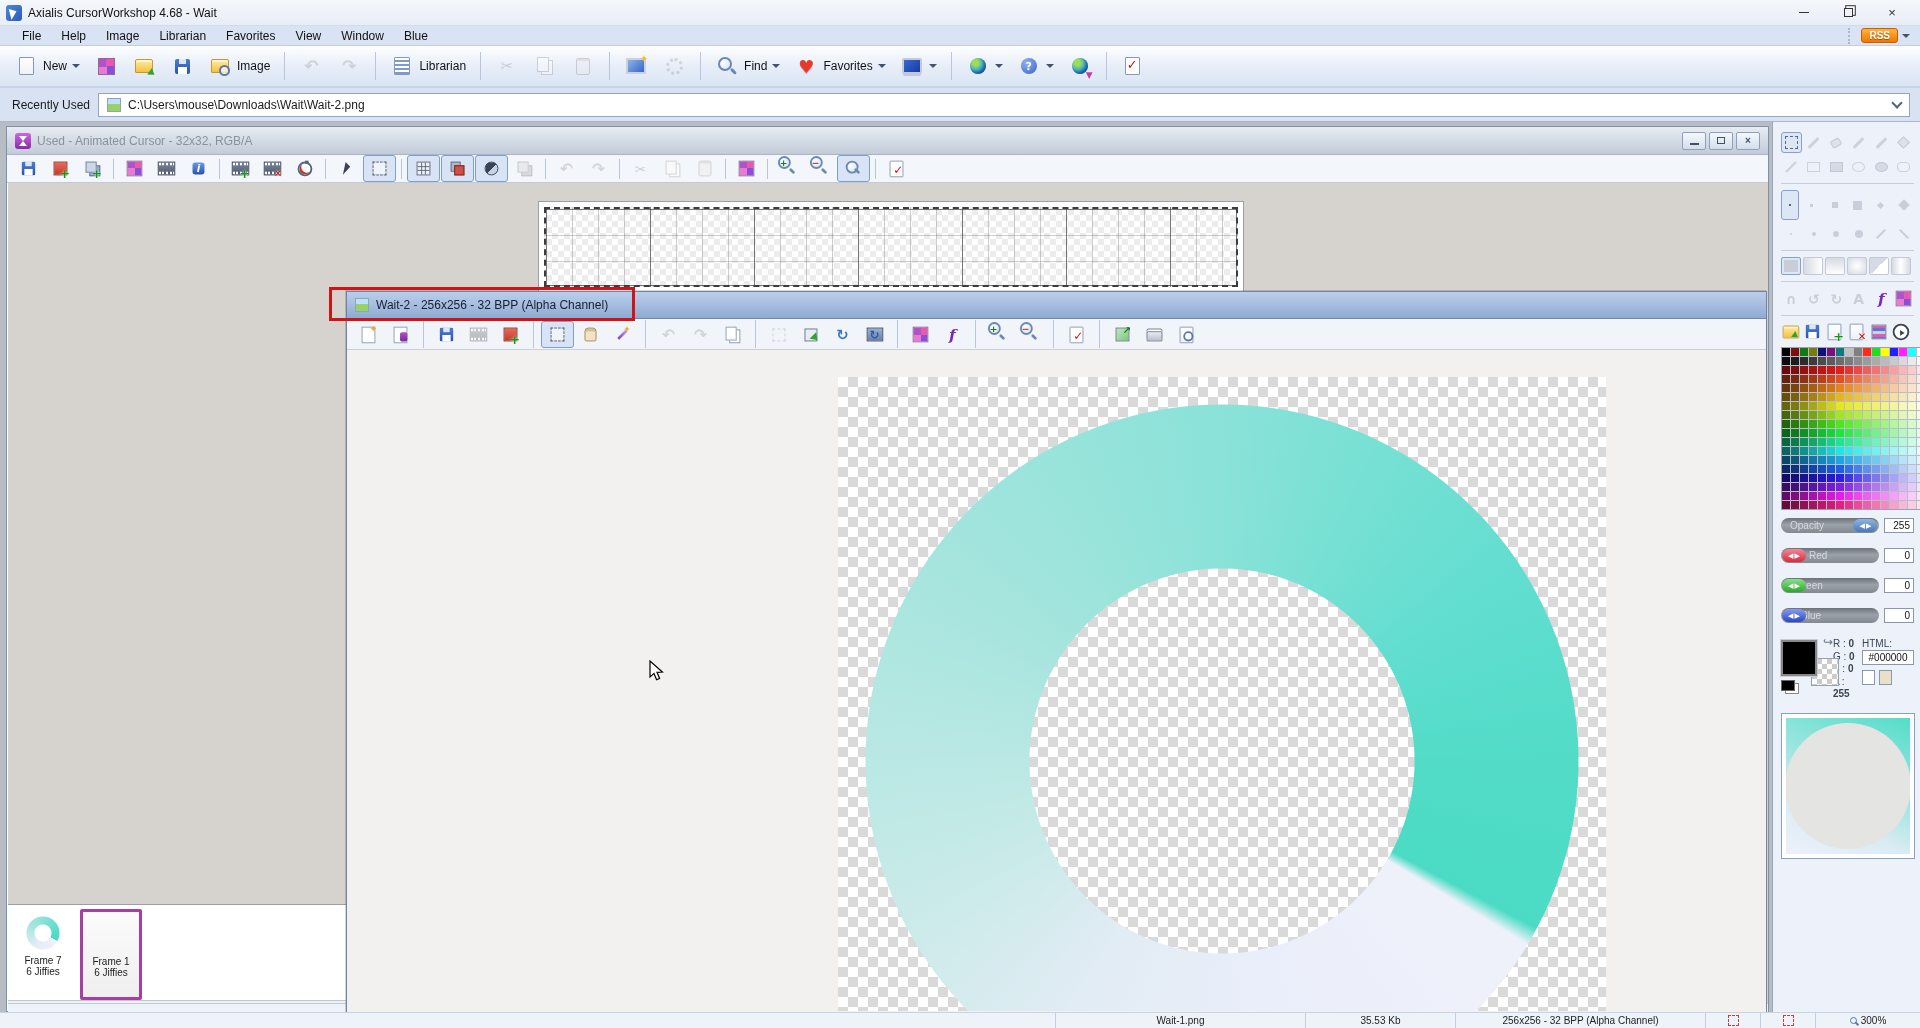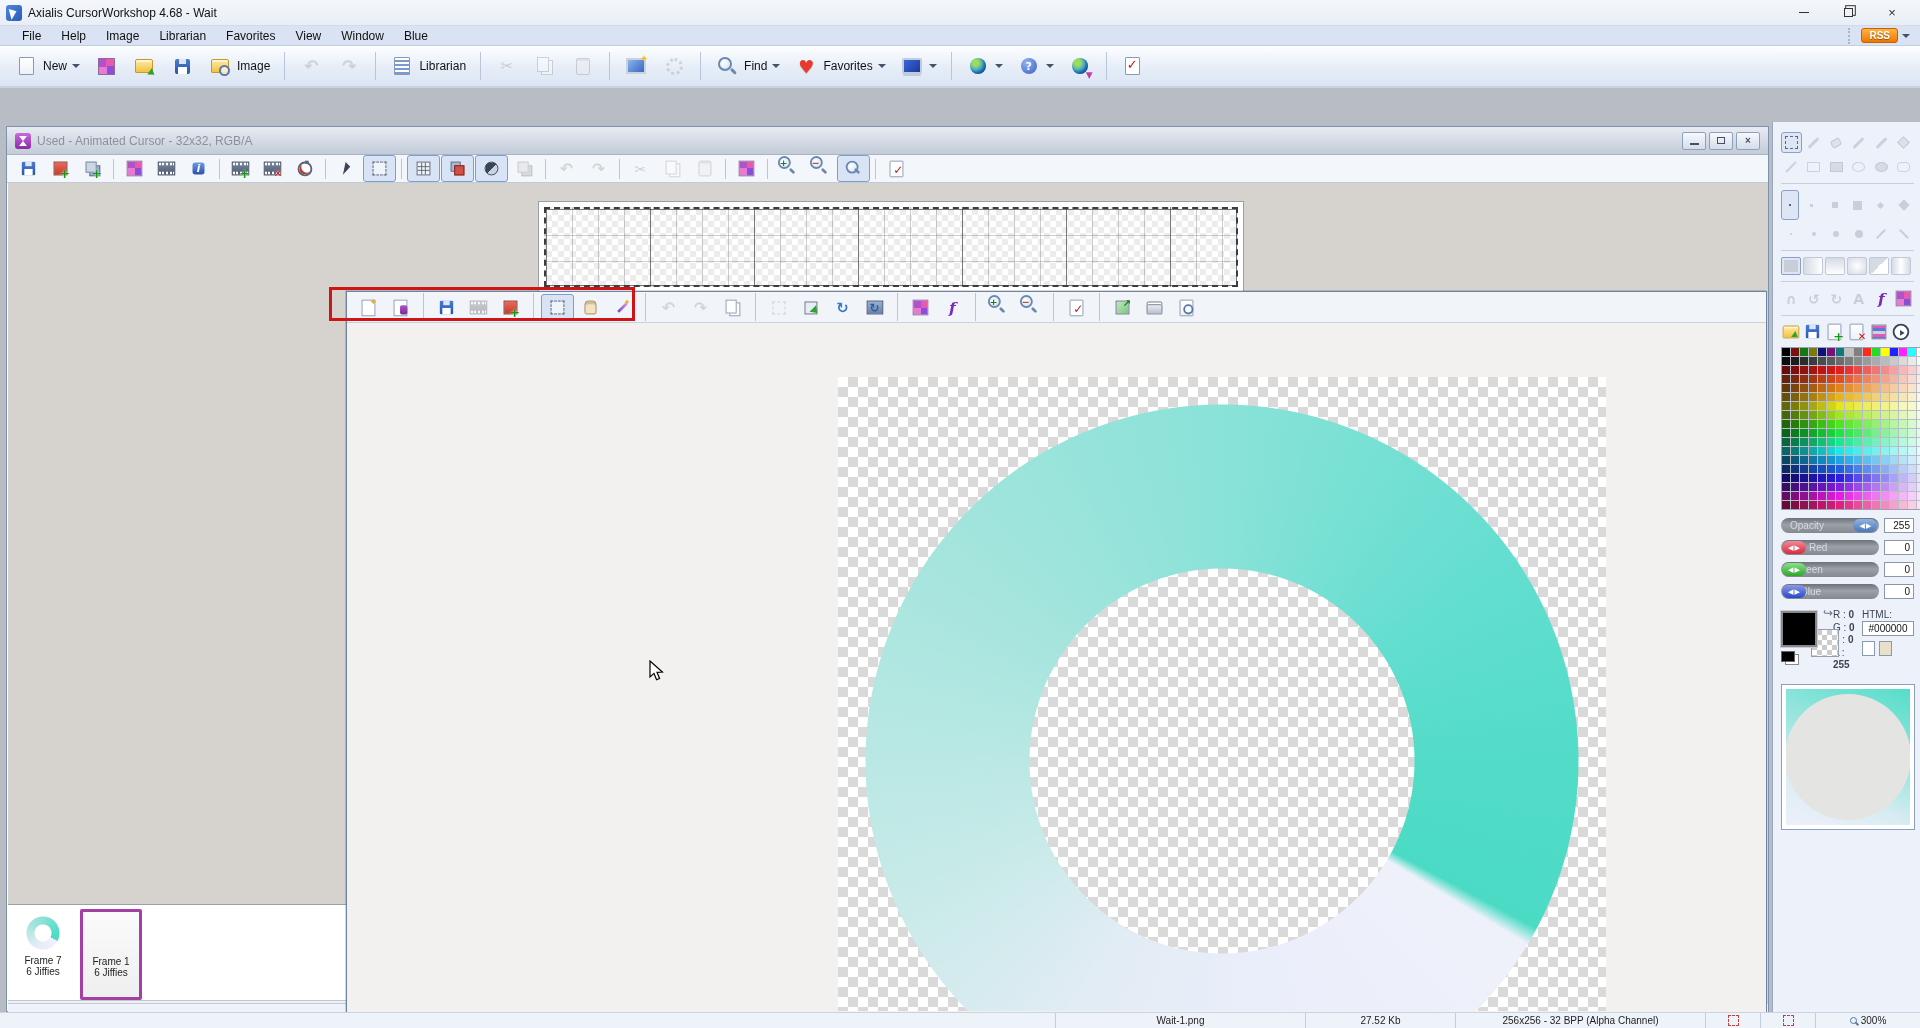--- a/index.html
+++ b/index.html
@@ -189,21 +189,21 @@
   .grad.gh{background:linear-gradient(to right,#d5dae4,#fff);} .grad.gv{background:linear-gradient(#d5dae4,#fff);}
   .grad.gr{background:radial-gradient(#fff,#d5dae4);} .grad.gd{background:linear-gradient(135deg,#d5dae4 50%,#fff 50%);}
   .grad.gc{background:linear-gradient(to right,#d5dae4,#fff 50%,#d5dae4);}
   .gchar{font-size:14px;color:#c9cedb;font-weight:bold;font-family:"DejaVu Sans",sans-serif;}
   
   .pal-tb{display:flex;gap:3px;margin:4px 0 6px;}
   .pal-grid{display:grid;grid-template-columns:repeat(16,8px);grid-auto-rows:8px;gap:1px;background:#b8bec8;border:1px solid #9aa2b0;width:fit-content;}
   .pal-cell{width:8px;height:8px;}
   
   .sliders{margin-top:8px;}
-  .srow{display:flex;align-items:center;gap:5px;margin-bottom:7px;}
+  .srow{display:flex;align-items:center;gap:5px;margin-bottom:15px;}
   .track{position:relative;width:100px;height:15px;border-radius:8px;background:linear-gradient(#6d7278,#9aa1a8 45%,#84898f);overflow:hidden;}
   .track .lbl{position:absolute;left:9px;top:1.5px;font-size:10px;color:#d7dbe0;}
   .knob{position:absolute;top:1px;width:24px;height:13px;border-radius:7px;display:flex;align-items:center;justify-content:center;gap:1px;color:#fff;font-size:7px;}
   .knob i{font-style:normal;line-height:1;}
   .k-op{right:2px;background:linear-gradient(#8fb4e0,#4a78b8);}
   .k-r{left:1px;background:linear-gradient(#f08a96,#d82a40);}
   .k-g{left:1px;background:linear-gradient(#8ae08a,#2aa82a);}
   .k-b{left:1px;background:linear-gradient(#8a9ae8,#2a48c8);}
   .val{width:30px;height:15px;background:#fff;border:1px solid #8a96ac;font-size:10px;text-align:right;padding:1px 3px 0 0;color:#111;}
   
@@ -344,20 +344,28 @@
       </span>
       <span class="tbtn">
         <span class="ic i-globe-down"></span>
       </span>
       <span class="tsep"></span>
       <span class="tbtn">
         <span class="ic i-checkdoc"></span>
       </span>
     </div>
 
+  <div class="recentbar">
+    <span>Recently Used</span>
+    <div class="combo">
+      <span class="imgchip"></span>
+      <span>C:\Users\mouse\Downloads\Wait\Wait-2.png</span>
+      <span class="chev"></span>
+    </div>
+  </div>
 
   <div class="wait-win">
     <div class="wait-title">
       <span class="hourglass"></span>
       <span class="t">Used - Animated Cursor - 32x32, RGB/A</span>
       <div class="mdicaps">
         <span class="mcap">
             <span class="bar"></span>
           </span>
         <span class="mcap">
@@ -466,20 +474,24 @@
         <div class="frame-cell sel">
           <div class="mini-blank"></div>
           <div>Frame 1</div>
           <div>6 Jiffies</div>
         </div>
       </div>
     <div class="frames-scroll">◀</div>
     <div class="wait-bottom"></div>
 
     <div class="img-win">
+      <div class="img-title">
+        <span class="imgchip"></span>
+        <span class="t">Wait-2 - 256x256 - 32 BPP (Alpha Channel)</span>
+      </div>
       <div class="img-tb" id="img-toolbar">
           <span class="tbtn">
             <span class="ic sm i-pagewiz"></span>
           </span>
           <span class="tbtn">
             <span class="ic sm i-pagehour"></span>
           </span>
           <span class="tsep"></span>
           <span class="tbtn">
             <span class="ic sm i-disk"></span>
@@ -1047,21 +1059,21 @@
     </div>
 
     <div class="preview">
       <div class="preview-in"></div>
     </div>
   </div>
 
   <div class="statusbar">
     <div style="flex:1"></div>
     <div class="scell" style="width:250px">Wait-1.png</div>
-    <div class="scell" style="width:150px">27.52 Kb</div>
+    <div class="scell" style="width:150px">35.53 Kb</div>
     <div class="scell" style="width:250px">256x256 - 32 BPP (Alpha Channel)</div>
     <div class="scell" style="width:55px">
         <span class="sb-red"></span>
       </div>
     <div class="scell" style="width:55px">
         <span class="sb-red"></span>
       </div>
     <div class="scell" style="width:105px">
       <span class="sb-mag"></span>
       <span>300%</span>

